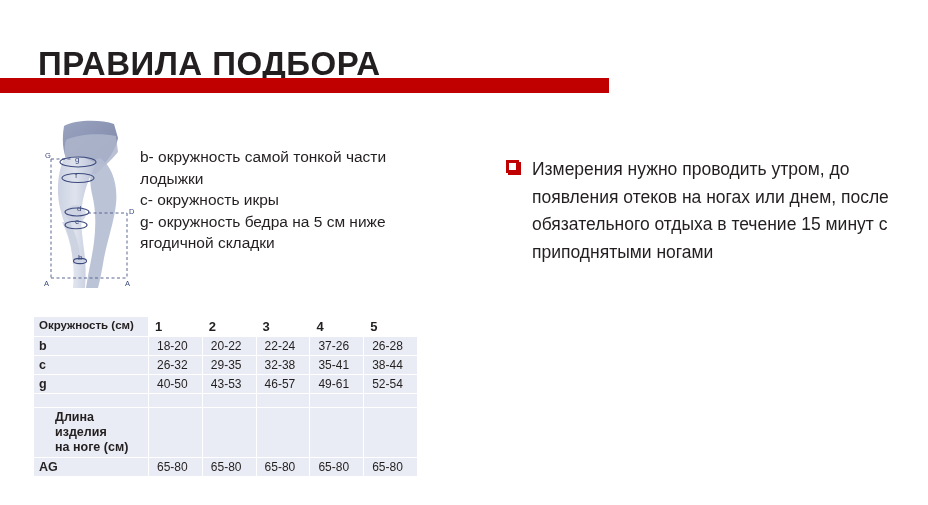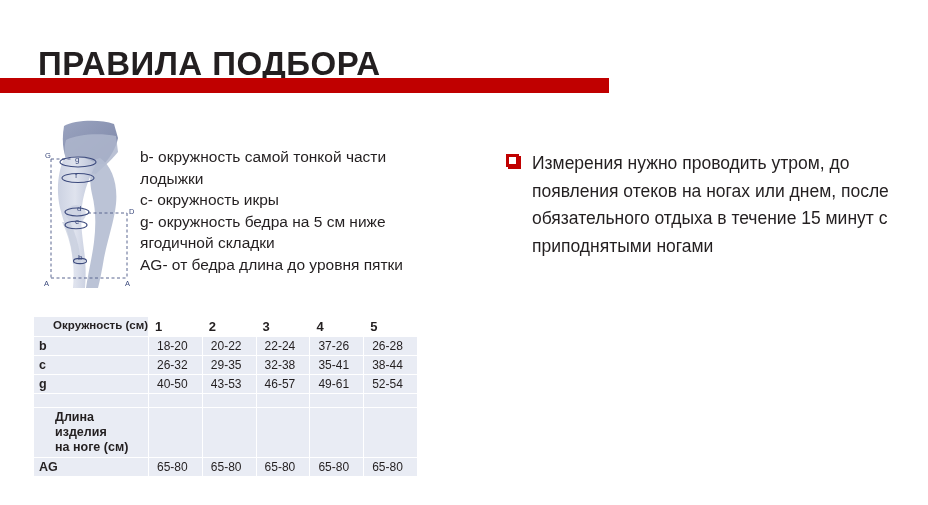--- a/index.html
+++ b/index.html
@@ -35,21 +35,21 @@
 
   
   #measure-legend{
     position:absolute;left:140px;top:138px;width:300px;
     font-size:15.5px;line-height:21.5px;color:#231f20;margin-top:8px;
   }
   #measure-legend div{white-space:normal;}
 
   
   #note-block{
-    position:absolute;left:506px;top:150px;width:404px;
+    position:absolute;left:506px;top:156px;width:404px;
   }
   #note-bullet{
     position:absolute;left:0px;top:4px;
     width:13px;height:13px;
     border:3px solid #C00000;
     background:#ffffff;
     box-shadow:2px 2px 0 0 #C00000;
     box-sizing:border-box;
   }
   #note-text{
@@ -73,21 +73,21 @@
     border:1px solid #ffffff;
     padding:2px 0 2px 5px;
     text-align:left;
     vertical-align:top;
     font-weight:normal;
     height:17px;
     box-sizing:border-box;
   }
   #size-table col.c-label{width:115px;}
   #size-table col.c-v{width:53.8px;}
-  #size-table .hdr-label{font-weight:bold;font-size:11.5px;text-align:right;}
+  #size-table .hdr-label{font-weight:bold;font-size:11.5px;}
   #size-table .hdr-num{font-weight:bold;font-size:13px;background:#ffffff;padding-left:6px;}
   #size-table .rowlabel{font-weight:bold;font-size:12.5px;}
   #size-table .val{font-size:12px;padding-left:8px;}
   #size-table tr.spacer td{height:14px;}
   #size-table .multiline{font-weight:bold;font-size:12.5px;line-height:15px;padding-left:21px;}
 </style>
 </head>
 <body>
 
 <div id="slide">
@@ -152,21 +152,20 @@
         <text x="4" y="168">A</text>
         <text x="85" y="168">A</text>
       </g>
     </svg>
   </div>
 
   <div id="measure-legend">
     <div>b- окружность самой тонкой части лодыжки</div>
     <div>c- окружность икры</div>
     <div>g- окружность бедра на 5 см ниже ягодичной складки</div>
-    <div>AG- от бедра длина до уровня пятки</div>
   </div>
 
   <div id="note-block">
     <span id="note-bullet"></span>
     <div id="note-text">Измерения нужно проводить утром, до появления отеков на ногах или днем, после обязательного отдыха в течение 15 минут с приподнятыми ногами</div>
   </div>
 
   <table id="size-table">
     <colgroup>
       <col class="c-label">

